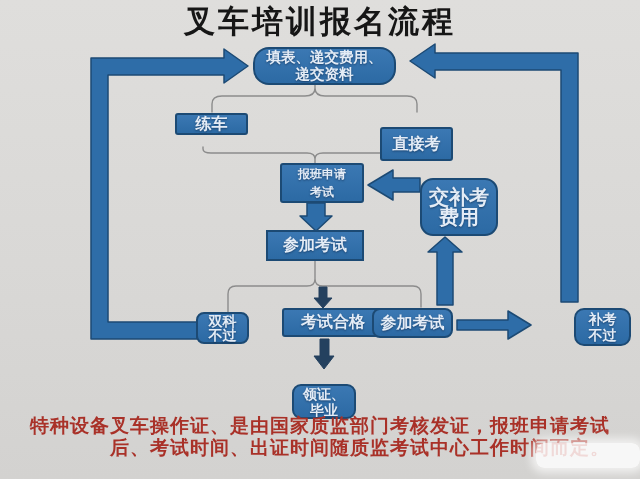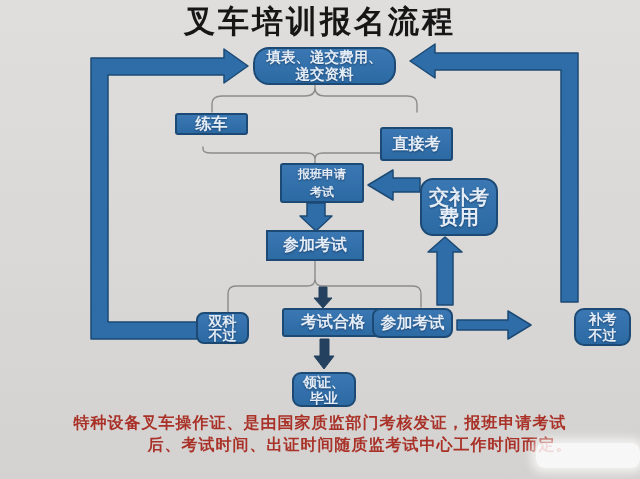--- a/index.html
+++ b/index.html
@@ -25,24 +25,24 @@
   .n-register   {left:253px;top:47px; width:143px;height:38px;border-radius:16px;font-size:14.5px;line-height:17px;}
   .n-practice   {left:175px;top:113px;width:73px; height:22px;border-radius:3px; font-size:16px;}
   .n-direct     {left:380px;top:127px;width:73px; height:34px;border-radius:3px; font-size:16px;}
   .n-apply      {left:280px;top:163px;width:84px; height:40px;border-radius:3px; font-size:12px;line-height:18px;}
   .n-fee        {left:420px;top:178px;width:78px; height:58px;border-radius:13px;font-size:20px;line-height:20px;}
   .n-take       {left:266px;top:230px;width:98px; height:31px;border-radius:0;font-size:16px;}
   .n-bothfail   {left:196px;top:312px;width:53px; height:32px;border-radius:8px; font-size:14px;line-height:14px;}
   .n-pass       {left:282px;top:308px;width:102px; height:29px;border-radius:3px; font-size:16px;}
   .n-onefail    {left:372px;top:308px;width:81px; height:30px;border-radius:8px; font-size:16px;}
   .n-retakefail {left:574px;top:308px;width:57px; height:38px;border-radius:10px;font-size:14px;line-height:16px;}
-  .n-grad       {left:292px;top:372px;width:64px; height:35px;border-radius:9px; font-size:14px;line-height:16px;}
+  .n-grad       {left:292px;top:384px;width:64px; height:35px;border-radius:9px; font-size:14px;line-height:16px;}
   .note-line{
     position:absolute;left:0;width:100%;text-align:center;z-index:2;
-    color:var(--note-red,#a93128);font-weight:bold;font-size:16px;letter-spacing:1px;
+    color:var(--note-red,#a93128);font-weight:bold;font-size:19px;letter-spacing:1px;
   }
   .note-1{top:413px;}
   .note-2{top:435px;margin-left:40px;}
   .watermark{
     position:absolute;left:536px;top:443px;width:104px;height:25px;z-index:3;
     background:rgba(255,255,255,.82);border-radius:8px;
     box-shadow:0 0 9px 5px rgba(255,255,255,.65);
   }
   .arrow-blue{fill:var(--arrow-blue,#2e6da8);stroke:var(--box-border,#1c4a74);stroke-width:1.5;stroke-linejoin:round;}
   .arrow-dark{fill:var(--arrow-dark,#24415f);stroke:var(--arrow-dark,#24415f);stroke-width:1;stroke-linejoin:round;}

